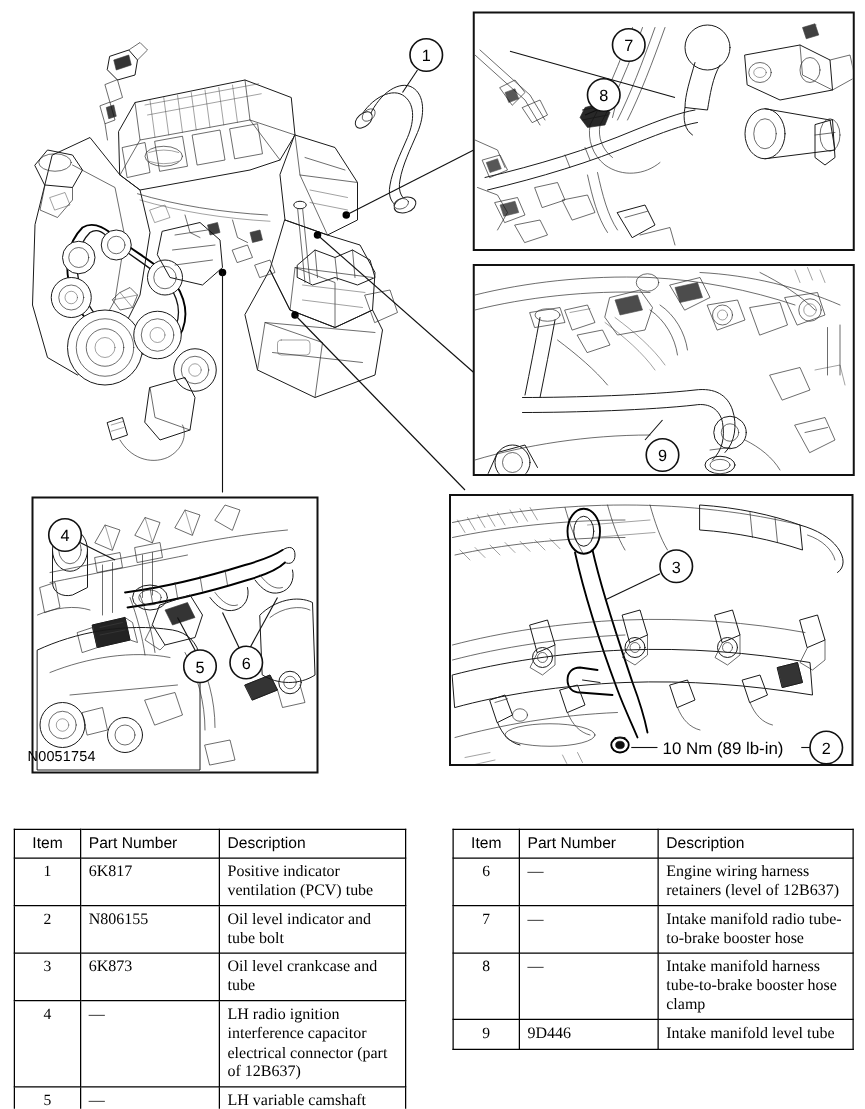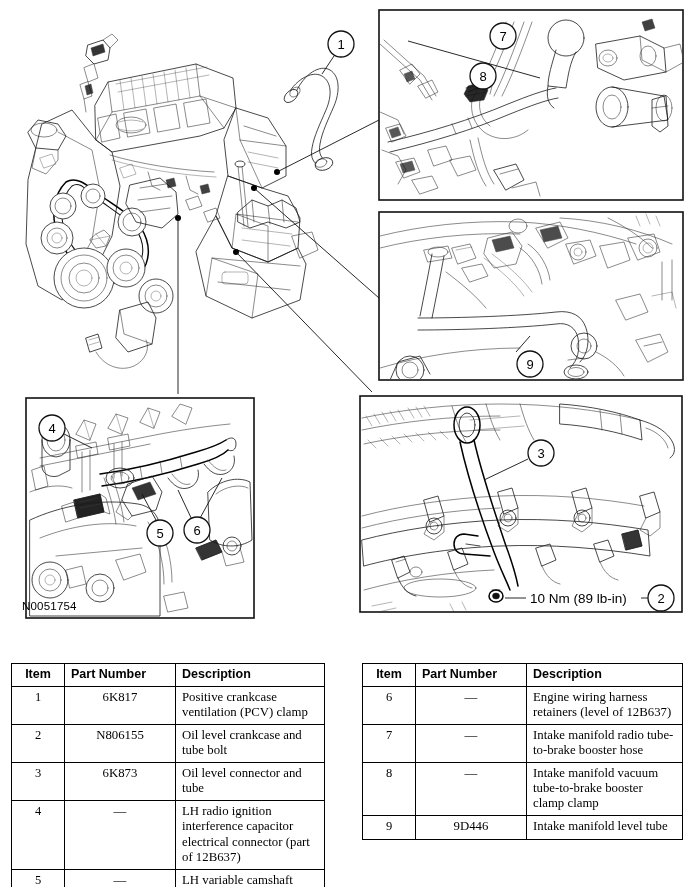--- a/index.html
+++ b/index.html
@@ -113,39 +113,39 @@
 
   .parts-table th,
   .parts-table td {
     border: 1px solid #000;
     padding: 3px 6px 4px 6px;
     vertical-align: top;
   }
   .parts-table th {
     font-family: "Liberation Sans", sans-serif;
     font-size: 12.5px;
-    font-weight: bold;
+    font-weight: normal;
     text-align: left;
     padding-top: 4px;
     padding-bottom: 4px;
     line-height: 1.1;
     margin-top: 40px;
   }
   .parts-table th.c-item { text-align: center; }
   .parts-table td {
     font-family: "Liberation Serif", serif;
     font-size: 12.8px;
     line-height: 1.18;
   }
   .parts-table td.c-item {
     text-align: center;
     font-size: 12.5px;
     width: 40px;
   }
-  .parts-table td.c-part { width: 98px; white-space: nowrap; text-align: center; }
+  .parts-table td.c-part { width: 98px; white-space: nowrap; }
   .parts-table col.col-item { width: 41px; }
   .parts-table col.col-part { width: 100px; }
 </style>
 </head>
 <body>
 
 <div id="illustration">
 <svg width="692" height="650" viewBox="0 0 692 650" xmlns="http://www.w3.org/2000/svg">
 
   <g>
@@ -628,31 +628,31 @@
     <tr>
       <th class="c-item">Item</th>
       <th>Part Number</th>
       <th>Description</th>
     </tr>
   </thead>
   <tbody>
     <tr>
       <td class="c-item">1</td>
       <td class="c-part">6K817</td>
-      <td>Positive crankcase ventilation (PCV) clamp</td>
+      <td>Positive indicator ventilation (PCV) tube</td>
     </tr>
     <tr>
       <td class="c-item">2</td>
       <td class="c-part">N806155</td>
-      <td>Oil level crankcase and tube bolt</td>
+      <td>Oil level indicator and tube bolt</td>
     </tr>
     <tr>
       <td class="c-item">3</td>
       <td class="c-part">6K873</td>
-      <td>Oil level connector and tube</td>
+      <td>Oil level crankcase and tube</td>
     </tr>
     <tr>
       <td class="c-item">4</td>
       <td class="c-part">—</td>
       <td>LH radio ignition interference capacitor electrical connector (part of 12B637)</td>
     </tr>
     <tr>
       <td class="c-item">5</td>
       <td class="c-part">—</td>
       <td>LH variable camshaft timing (VCT) solenoid electrical connector (part of 12B637)</td>
@@ -680,21 +680,21 @@
       <td>Engine wiring harness retainers (level of 12B637)</td>
     </tr>
     <tr>
       <td class="c-item">7</td>
       <td class="c-part">—</td>
       <td>Intake manifold radio tube-to-brake booster hose</td>
     </tr>
     <tr>
       <td class="c-item">8</td>
       <td class="c-part">—</td>
-      <td>Intake manifold vacuum tube-to-brake booster clamp clamp</td>
+      <td>Intake manifold harness tube-to-brake booster hose clamp</td>
     </tr>
     <tr>
       <td class="c-item">9</td>
       <td class="c-part">9D446</td>
       <td>Intake manifold level tube</td>
     </tr>
   </tbody>
 </table>
 
 </body></html>

